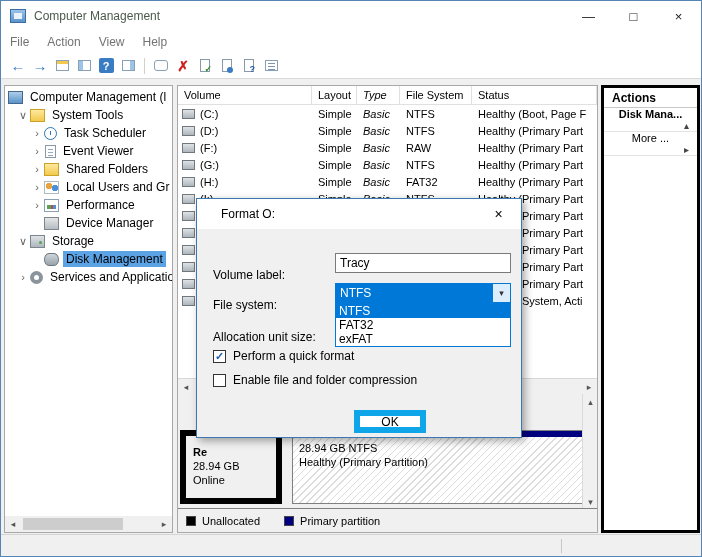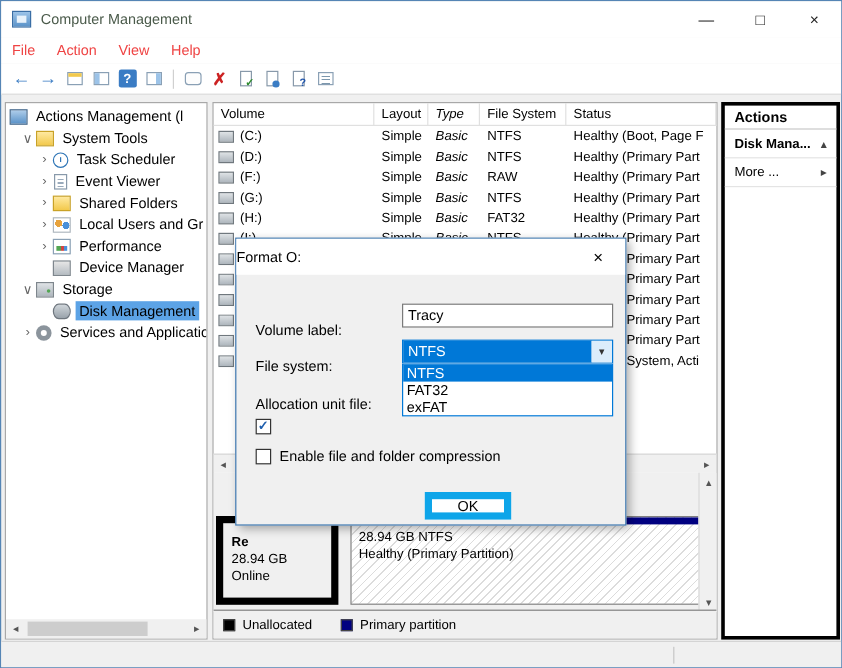--- a/index.html
+++ b/index.html
@@ -10,21 +10,21 @@
   }
   
   .titlebar { position:absolute; left:0; top:0; width:100%; height:30px; background:#fff; display:flex; align-items:center; }
   .app-icon { width:16px; height:14px; margin:0 8px 0 9px; border:1px solid #3a6ea5; background:linear-gradient(#9cc3e8,#5b93c9); position:relative; }
   .app-icon::after { content:""; position:absolute; left:3px; top:3px; right:3px; bottom:3px; background:#e8f2fb; }
   .title-text { color:#4a5a4a; font-size:12px; }
   .win-controls { margin-left:auto; display:flex; height:30px; }
   .win-btn { width:45px; height:30px; display:flex; align-items:center; justify-content:center; font-size:13px; color:#222; }
   
   .menubar { position:absolute; left:0; top:30px; width:100%; height:22px; background:#fff; display:flex; align-items:center; }
-  .menu-item { padding:0 9px; height:22px; line-height:22px; font-size:12px; color:#ef4444; }
+  .menu-item { padding:0 9px; height:22px; line-height:22px; font-size:12px; color:#737373; }
   
   .toolbar { position:absolute; left:0; top:52px; width:100%; height:26px; background:#fff; border-bottom:1px solid #d9d9d9; display:flex; align-items:center; padding-left:6px; }
   .tbico { width:22px; height:20px; display:flex; align-items:center; justify-content:center; font-size:13px; }
   .tb-arrow { color:#3a7cc4; font-weight:bold; font-size:15px; }
   .tsep { width:1px; height:16px; background:#d0d0d0; margin:0 5px; }
   .ic-sq { width:13px; height:11px; border:1px solid #8aa0b5; background:#fff; position:relative; }
   .ic-sq.b1::after { content:""; position:absolute; left:0; top:0; right:0; height:3px; background:#f2c94c; }
   .ic-sq.b2::after { content:""; position:absolute; left:0; top:0; width:4px; bottom:0; background:#9cc3e8; }
   .ic-sq.b3::after { content:""; position:absolute; right:0; top:0; width:4px; bottom:0; background:#9cc3e8; }
   .ic-help { width:15px; height:15px; background:#3a7cc4; color:#fff; font-weight:bold; font-size:11px; display:flex; align-items:center; justify-content:center; border-radius:2px; }
@@ -91,31 +91,31 @@
   .part-cell .ptext { padding:4px 6px; font-size:11px; line-height:14px; }
   .disk-vscroll { position:absolute; right:0; top:0; width:15px; height:116px; background:#f0f0f0; border-left:1px solid #dadada; display:flex; flex-direction:column; }
   .disk-vscroll .scroll-arrow { width:15px; }
   .disk-vscroll .down { margin-top:auto; }
   
   .legend { position:absolute; left:0; right:0; bottom:0; height:24px; background:#f0f0f0; border-top:1px solid #808080; display:flex; align-items:center; padding-left:8px; font-size:11px; gap:6px; }
   .sw { width:10px; height:10px; border:1px solid #444; flex:none; }
   .sw.black { background:#000; } .sw.navy { background:#000080; margin-left:18px; }
   
   .ap-header { height:20px; line-height:20px; padding:0 8px; font-weight:bold; font-size:12px; border-bottom:1px solid #c8c8c8; }
-  .ap-item { height:24px; display:flex; align-items:center; padding:0 8px; font-size:11px; border-bottom:1px solid #e4e4e4; }
+  .ap-item { height:24px; display:flex; align-items:center; padding:0 8px; font-size:11px; border-bottom:1px solid #e4e4e4;flex-direction:column; }
   .ap-item .lbl { font-weight:bold; overflow:hidden; white-space:nowrap; }
   .ap-item.sub .lbl { font-weight:normal; }
   .ap-arrow { margin-left:auto; color:#444; font-size:10px; }
   
   .statusbar { position:absolute; left:0; right:0; bottom:0; height:22px; background:#f0f0f0; border-top:1px solid #d4d4d4; }
   .sb-div { position:absolute; left:560px; top:4px; width:1px; height:14px; background:#c6c6c6; }
   
   .dialog { position:absolute; left:195px; top:197px; width:326px; height:240px; background:#f0f0f0; border:1px solid #3d77b0; box-shadow:3px 3px 8px rgba(0,0,0,0.35); z-index:100; }
   .dlg-title { height:30px; background:#fff; display:flex; align-items:center; }
-  .dlg-title .t { padding-left:0; font-size:12px; }
+  .dlg-title .t { padding-left:24px; font-size:12px; }
   .dlg-close { margin-left:auto; width:45px; height:29px; display:flex; align-items:center; justify-content:center; font-size:14px; }
   .dlg-label { position:absolute; left:16px; font-size:12px;margin-top:11px; }
   .dlg-input { position:absolute; left:138px; top:54px; width:176px; height:20px; border:1px solid #7a7a7a; background:#fff; font-family:"Liberation Sans",sans-serif; font-size:12px; padding-left:4px; }
   .combo { position:absolute; left:138px; top:84px; width:176px; height:20px; border:1px solid #0078d7; display:flex; }
   .combo .val { flex:1; background:#0078d7; color:#fff; font-size:12px; line-height:18px; padding-left:4px; overflow:hidden; }
   .combo .btn { width:17px; background:#dcedfb; color:#333; display:flex; align-items:center; justify-content:center; font-size:9px; }
   .listbox { position:absolute; left:138px; top:104px; width:176px; background:#fff; border:1px solid #0078d7; z-index:5; }
   .opt { height:14px; line-height:14px; font-size:12px; padding-left:3px; }
   .opt.sel { background:#0078d7; color:#fff; }
   .chkrow { position:absolute; left:16px; display:flex; align-items:center; }
@@ -178,21 +178,21 @@
       </span>
     <span class="tbico">
         <span class="ic-list"></span>
       </span>
   </div>
 
   <div class="tree-panel">
     <div class="tree">
       <div class="titem" style="padding-left:2px">
         <span class="tico i-computer"></span>
-        <span class="tlabel">Actions Management (l</span>
+        <span class="tlabel">Computer Management (l</span>
       </div>
       <div class="titem" style="padding-left:12px">
         <span class="tarrow">∨</span>
         <span class="tico i-folder"></span>
         <span class="tlabel">System Tools</span>
       </div>
       <div class="titem" style="padding-left:26px">
         <span class="tarrow">›</span>
         <span class="tico i-clock"></span>
         <span class="tlabel">Task Scheduler</span>
@@ -431,23 +431,24 @@
     <span class="dlg-label" style="top:88px">File system:</span>
     <div class="combo">
       <span class="val">NTFS</span>
       <span class="btn">▾</span>
     </div>
     <div class="listbox">
       <div class="opt sel">NTFS</div>
       <div class="opt">FAT32</div>
       <div class="opt">exFAT</div>
     </div>
-    <span class="dlg-label" style="top:120px">Allocation unit file:</span>
+    <span class="dlg-label" style="top:120px">Allocation unit size:</span>
     <div class="chkrow" style="top:150px">
       <span class="chkbox">✓</span>
+      <span class="clbl">Perform a quick format</span>
     </div>
     <div class="chkrow" style="top:174px">
       <span class="chkbox"></span>
       <span class="clbl">Enable file and folder compression</span>
     </div>
     <div class="dlg-btn btn-ok">OK</div>
   </div>
 
 </div>
 

